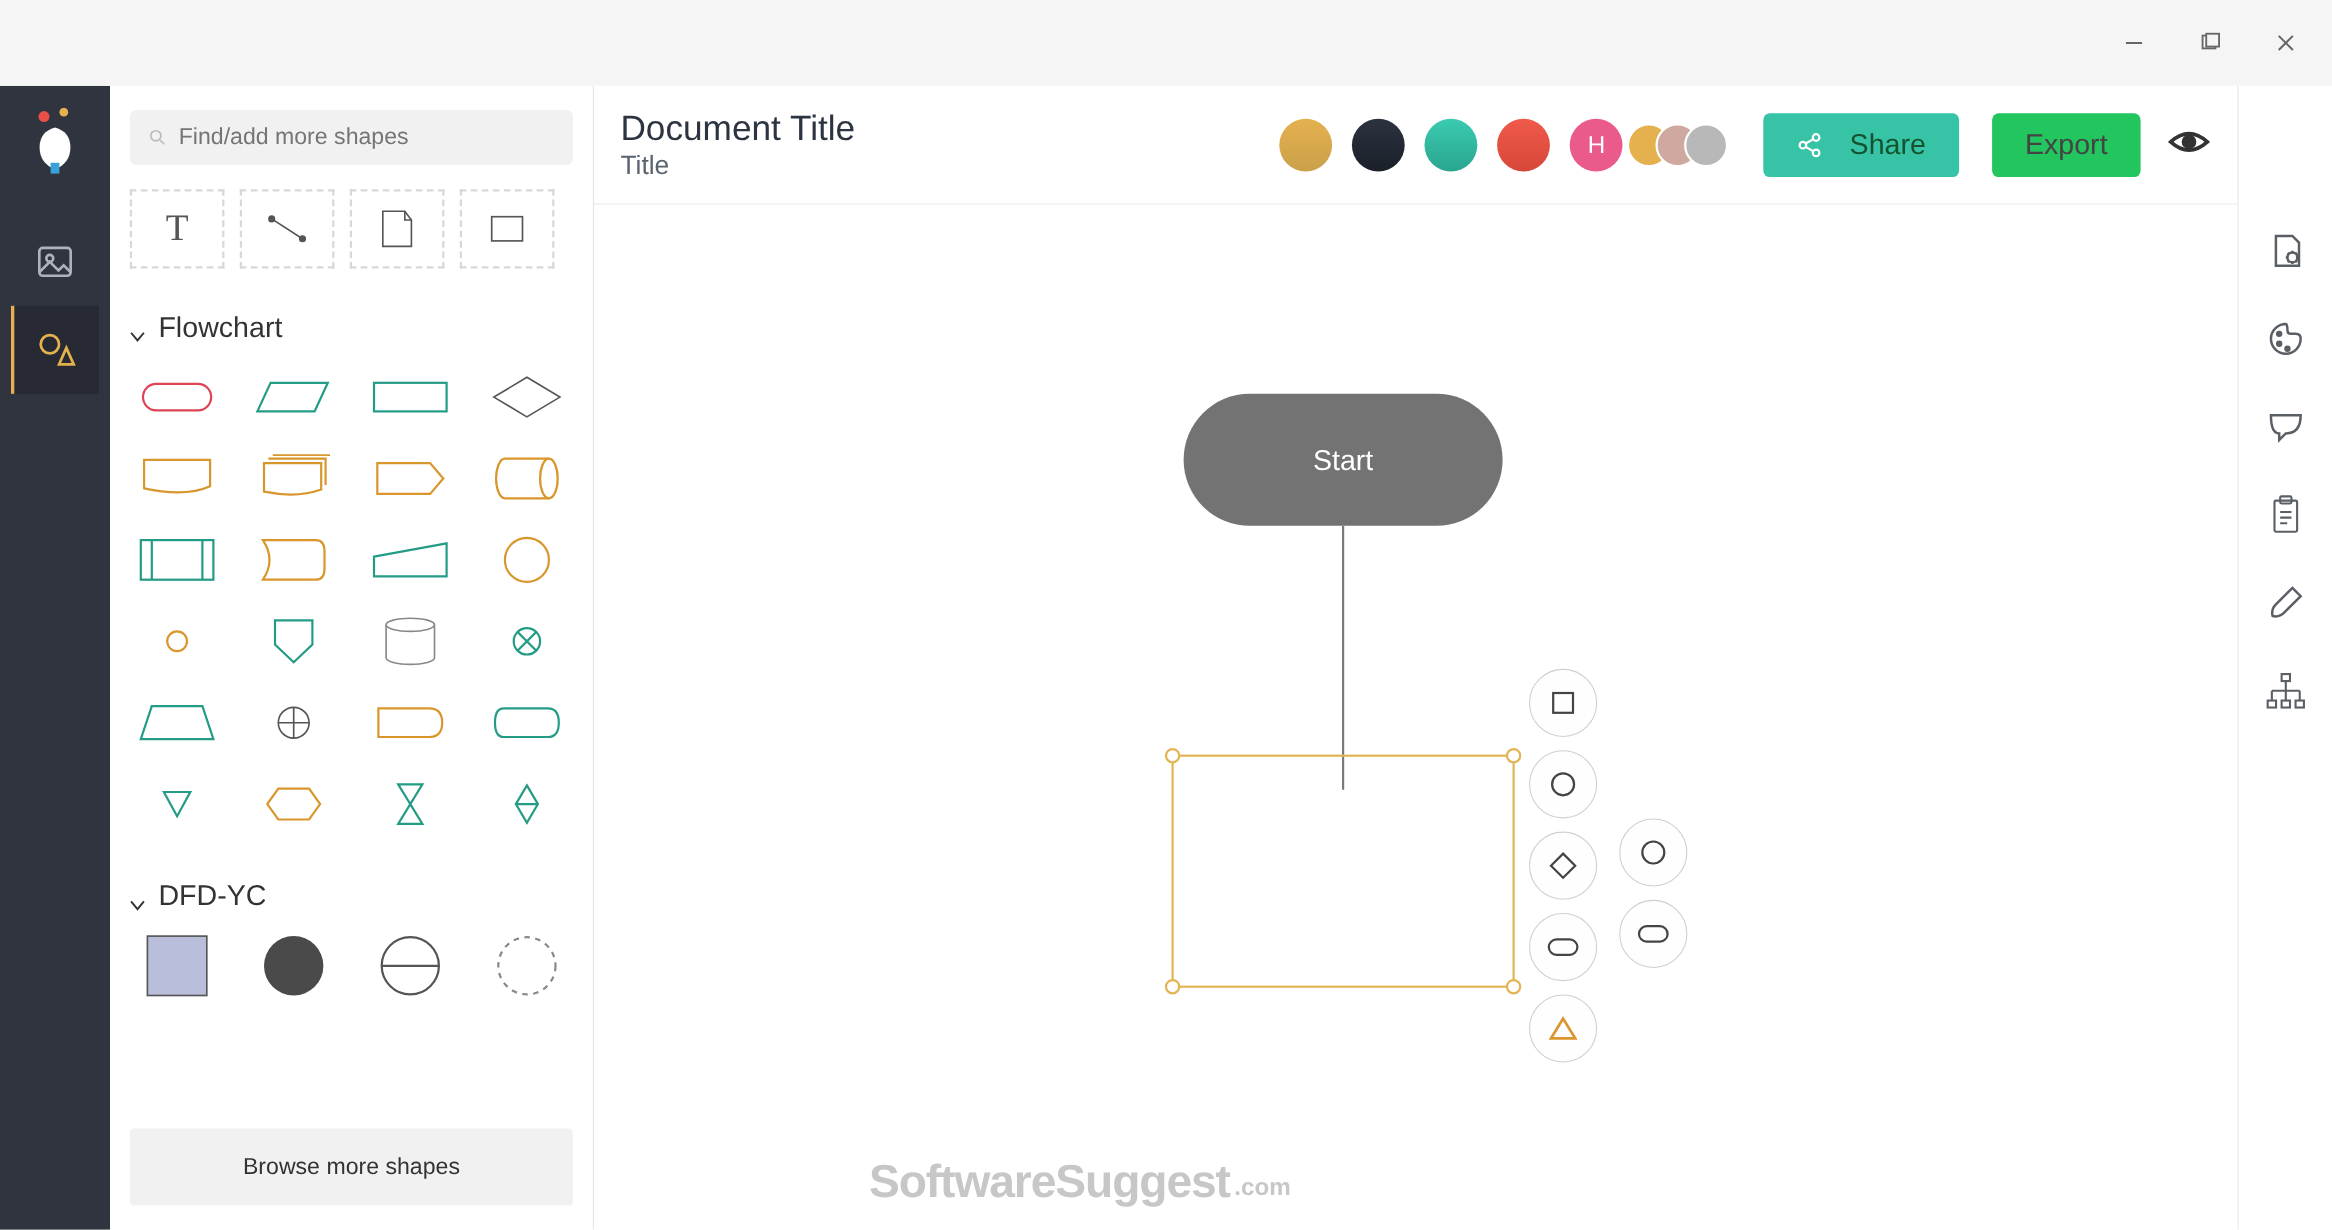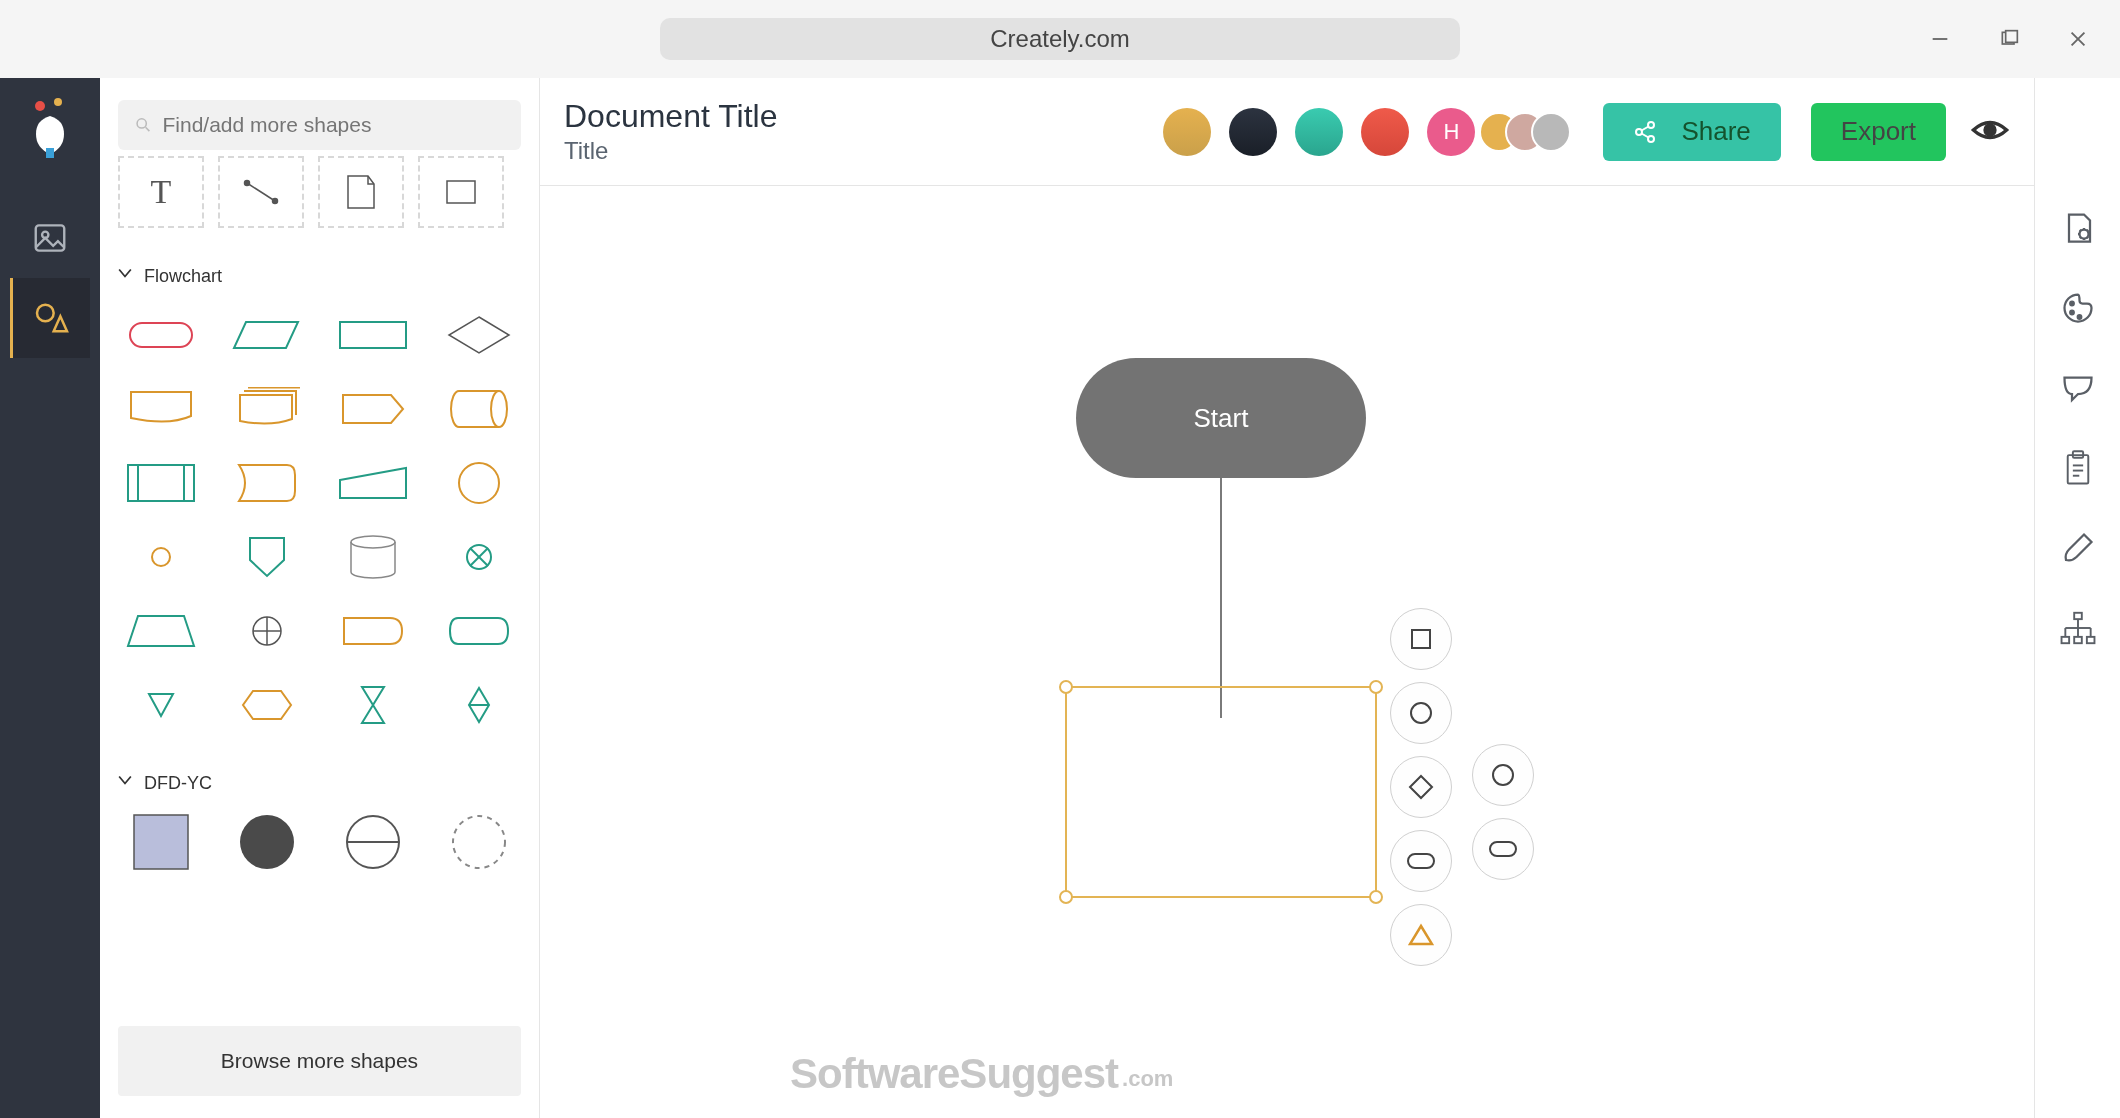--- a/index.html
+++ b/index.html
@@ -70,36 +70,36 @@
     flex-direction: column;
   }
   .search-box {
     background: #f1f1f1;
     border-radius: 6px;
     height: 50px;
     display: flex;
     align-items: center;
     padding: 0 16px;
     gap: 10px;
-    margin-bottom: 6px;
+    margin-bottom: 22px;
   }
   .search-box input {
     border: none; background: transparent; outline: none;
     font-size: 21px; color: #888; width: 100%;
   }
   .quick-row { display: flex; gap: 14px; margin-bottom: 30px; }
   .quick-item {
     width: 86px; height: 72px;
     border: 2px dashed #d8d8d8;
     display: flex; align-items: center; justify-content: center;
     color: #555;
   }
   .section-header {
-    display: flex; align-items: flex-start; gap: 12px;
-    font-size: 18px; color: #333; margin: 8px 0 18px 0;
+    display: flex; align-items: flex-end; gap: 12px;
+    font-size: 26px; color: #333; margin: 8px 0 18px 0;
     font-weight: 500;
   }
   .chev { width: 14px; height: 14px; }
   .shape-grid {
     display: grid;
     grid-template-columns: repeat(4, 86px);
     gap: 14px 20px;
     margin-bottom: 30px;
   }
   .shape-cell {
@@ -248,23 +248,20 @@
     padding-top: 130px;
     gap: 40px;
     color: #5a5f66;
   }
   .rr-btn { width:40px; height:40px; display:flex; align-items:center; justify-content:center;}
 </style>
 </head>
 <body>
 
 <div class="browser-bar">
-  <div class="url-bar">
-    <span>Creately.com</span>
-  </div>
   <div class="window-controls">
     <div class="win-ctrl">
       <svg width="22" height="22" viewBox="0 0 24 24" fill="none" stroke="currentColor" stroke-width="2">
           <line x1="4" y1="12" x2="20" y2="12"></line>
         </svg>
     </div>
     <div class="win-ctrl">
       <svg width="20" height="20" viewBox="0 0 24 24" fill="none" stroke="currentColor" stroke-width="2">
           <rect x="4" y="4" width="14" height="14"></rect>
           <rect x="8" y="2" width="14" height="14" fill="#f5f5f5"></rect>

